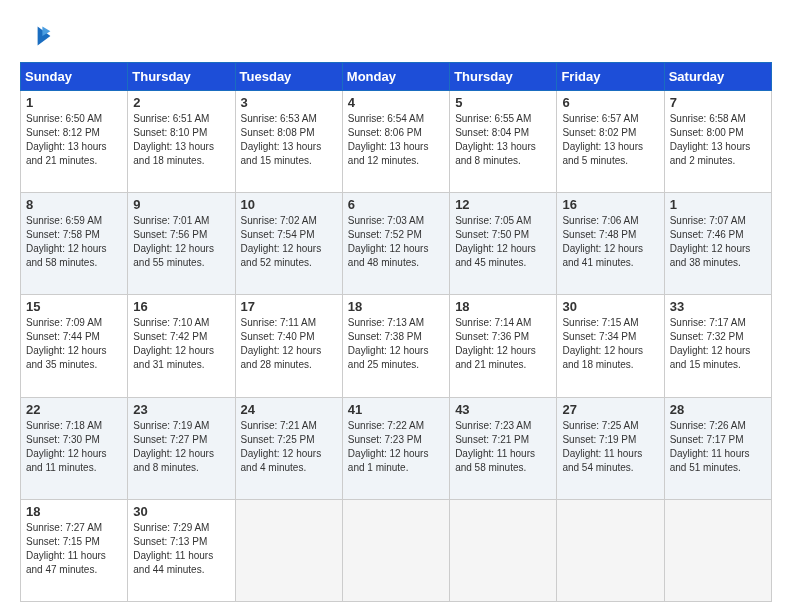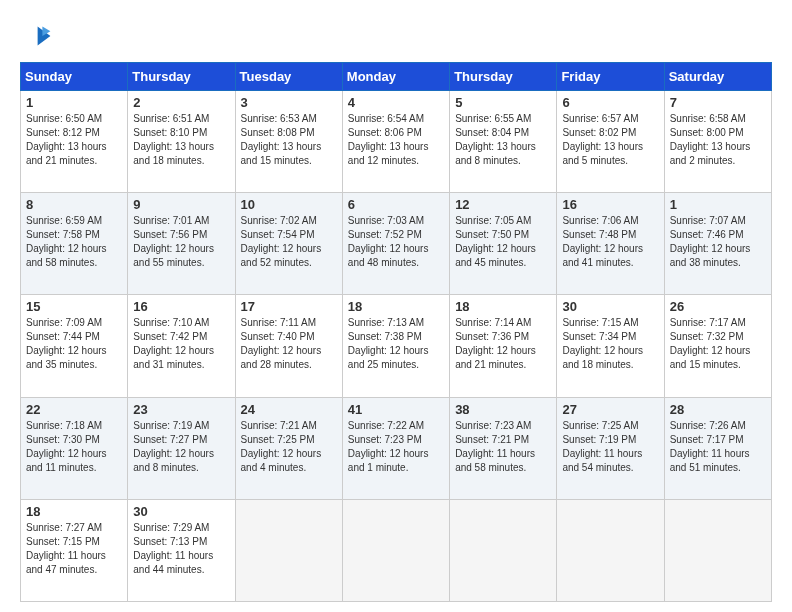--- a/index.html
+++ b/index.html
@@ -209,21 +209,21 @@
       </td>
           <td>
         <span class="day-number">18</span>
         <span class="day-info">Sunrise: 7:14 AM<br>Sunset: 7:36 PM<br>Daylight: 12 hours and 21 minutes.</span>
       </td>
           <td>
         <span class="day-number">30</span>
         <span class="day-info">Sunrise: 7:15 AM<br>Sunset: 7:34 PM<br>Daylight: 12 hours and 18 minutes.</span>
       </td>
           <td>
-        <span class="day-number">26</span>
+        <span class="day-number">33</span>
         <span class="day-info">Sunrise: 7:17 AM<br>Sunset: 7:32 PM<br>Daylight: 12 hours and 15 minutes.</span>
       </td>
         </tr>
         <tr>
           <td>
         <span class="day-number">22</span>
         <span class="day-info">Sunrise: 7:18 AM<br>Sunset: 7:30 PM<br>Daylight: 12 hours and 11 minutes.</span>
       </td>
           <td>
         <span class="day-number">23</span>
@@ -231,21 +231,21 @@
       </td>
           <td>
         <span class="day-number">24</span>
         <span class="day-info">Sunrise: 7:21 AM<br>Sunset: 7:25 PM<br>Daylight: 12 hours and 4 minutes.</span>
       </td>
           <td>
         <span class="day-number">41</span>
         <span class="day-info">Sunrise: 7:22 AM<br>Sunset: 7:23 PM<br>Daylight: 12 hours and 1 minute.</span>
       </td>
           <td>
-        <span class="day-number">38</span>
+        <span class="day-number">43</span>
         <span class="day-info">Sunrise: 7:23 AM<br>Sunset: 7:21 PM<br>Daylight: 11 hours and 58 minutes.</span>
       </td>
           <td>
         <span class="day-number">27</span>
         <span class="day-info">Sunrise: 7:25 AM<br>Sunset: 7:19 PM<br>Daylight: 11 hours and 54 minutes.</span>
       </td>
           <td>
         <span class="day-number">28</span>
         <span class="day-info">Sunrise: 7:26 AM<br>Sunset: 7:17 PM<br>Daylight: 11 hours and 51 minutes.</span>
       </td>

